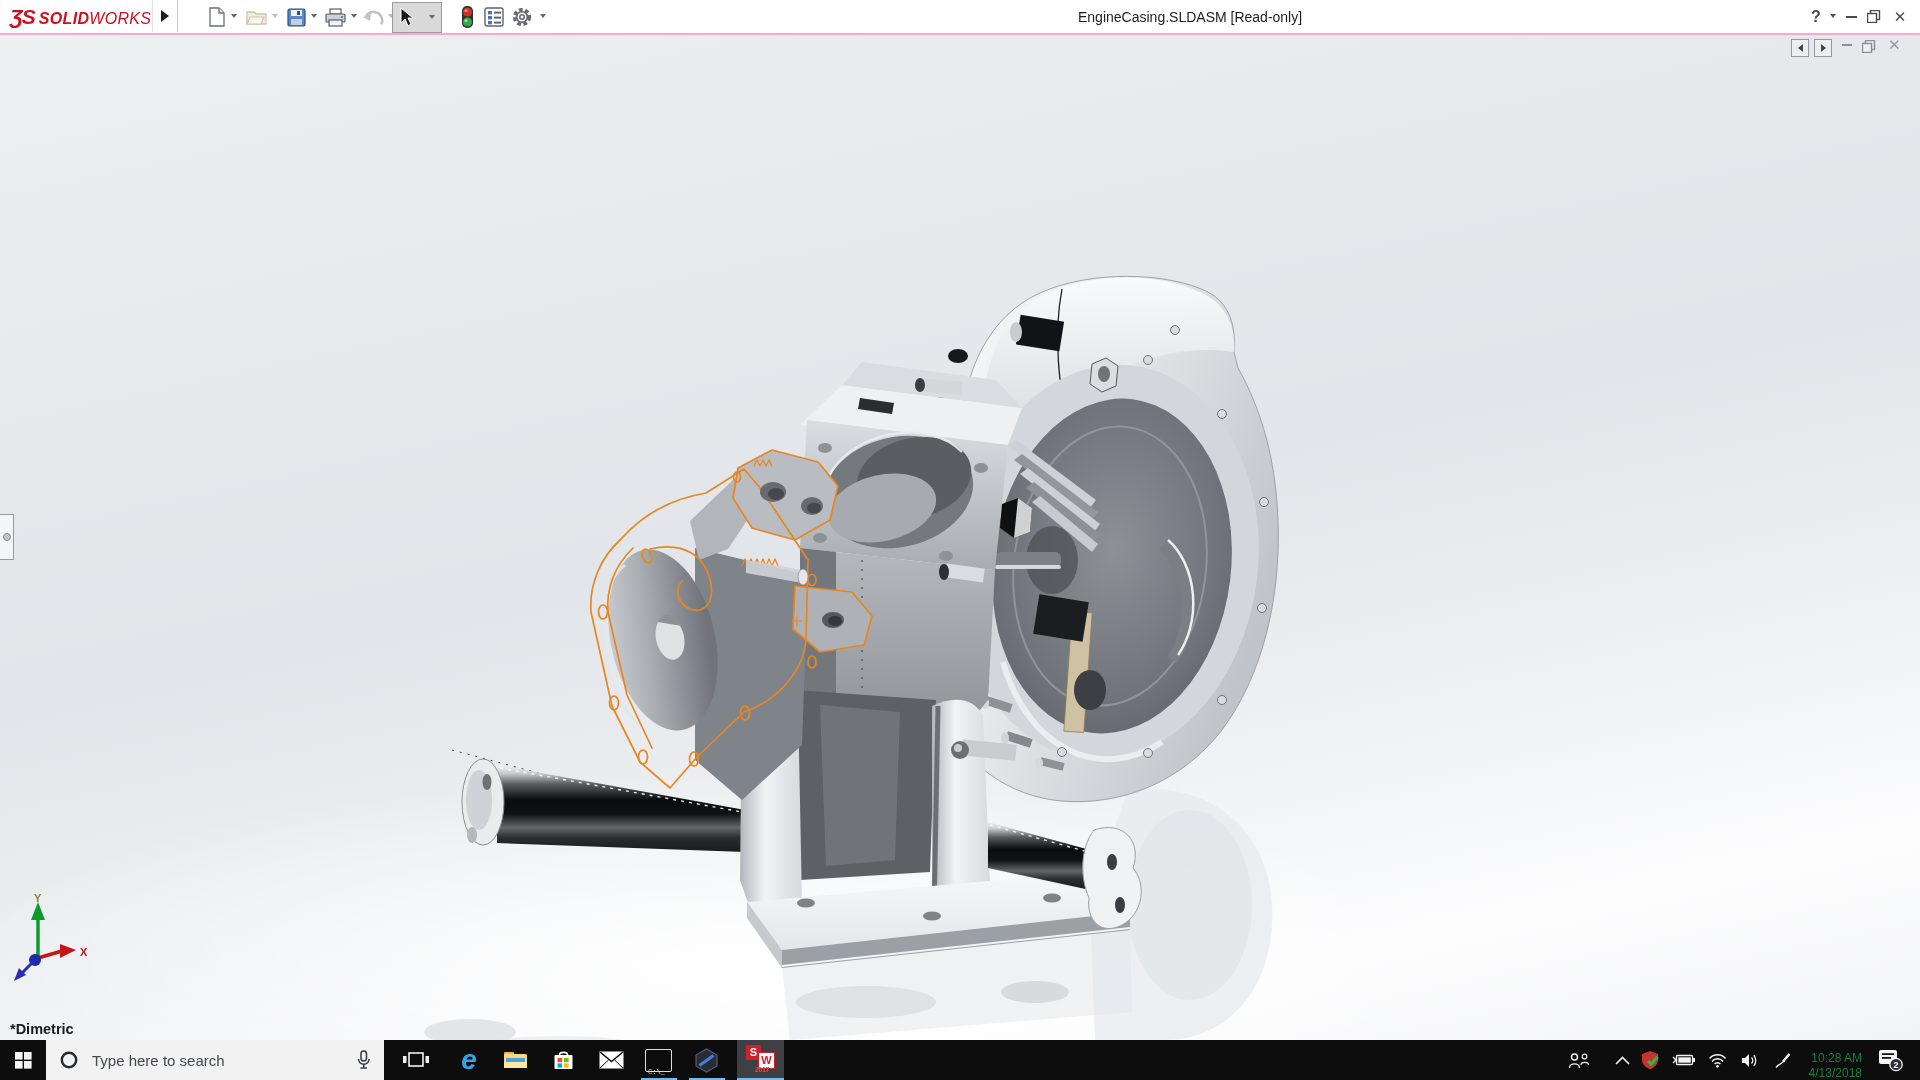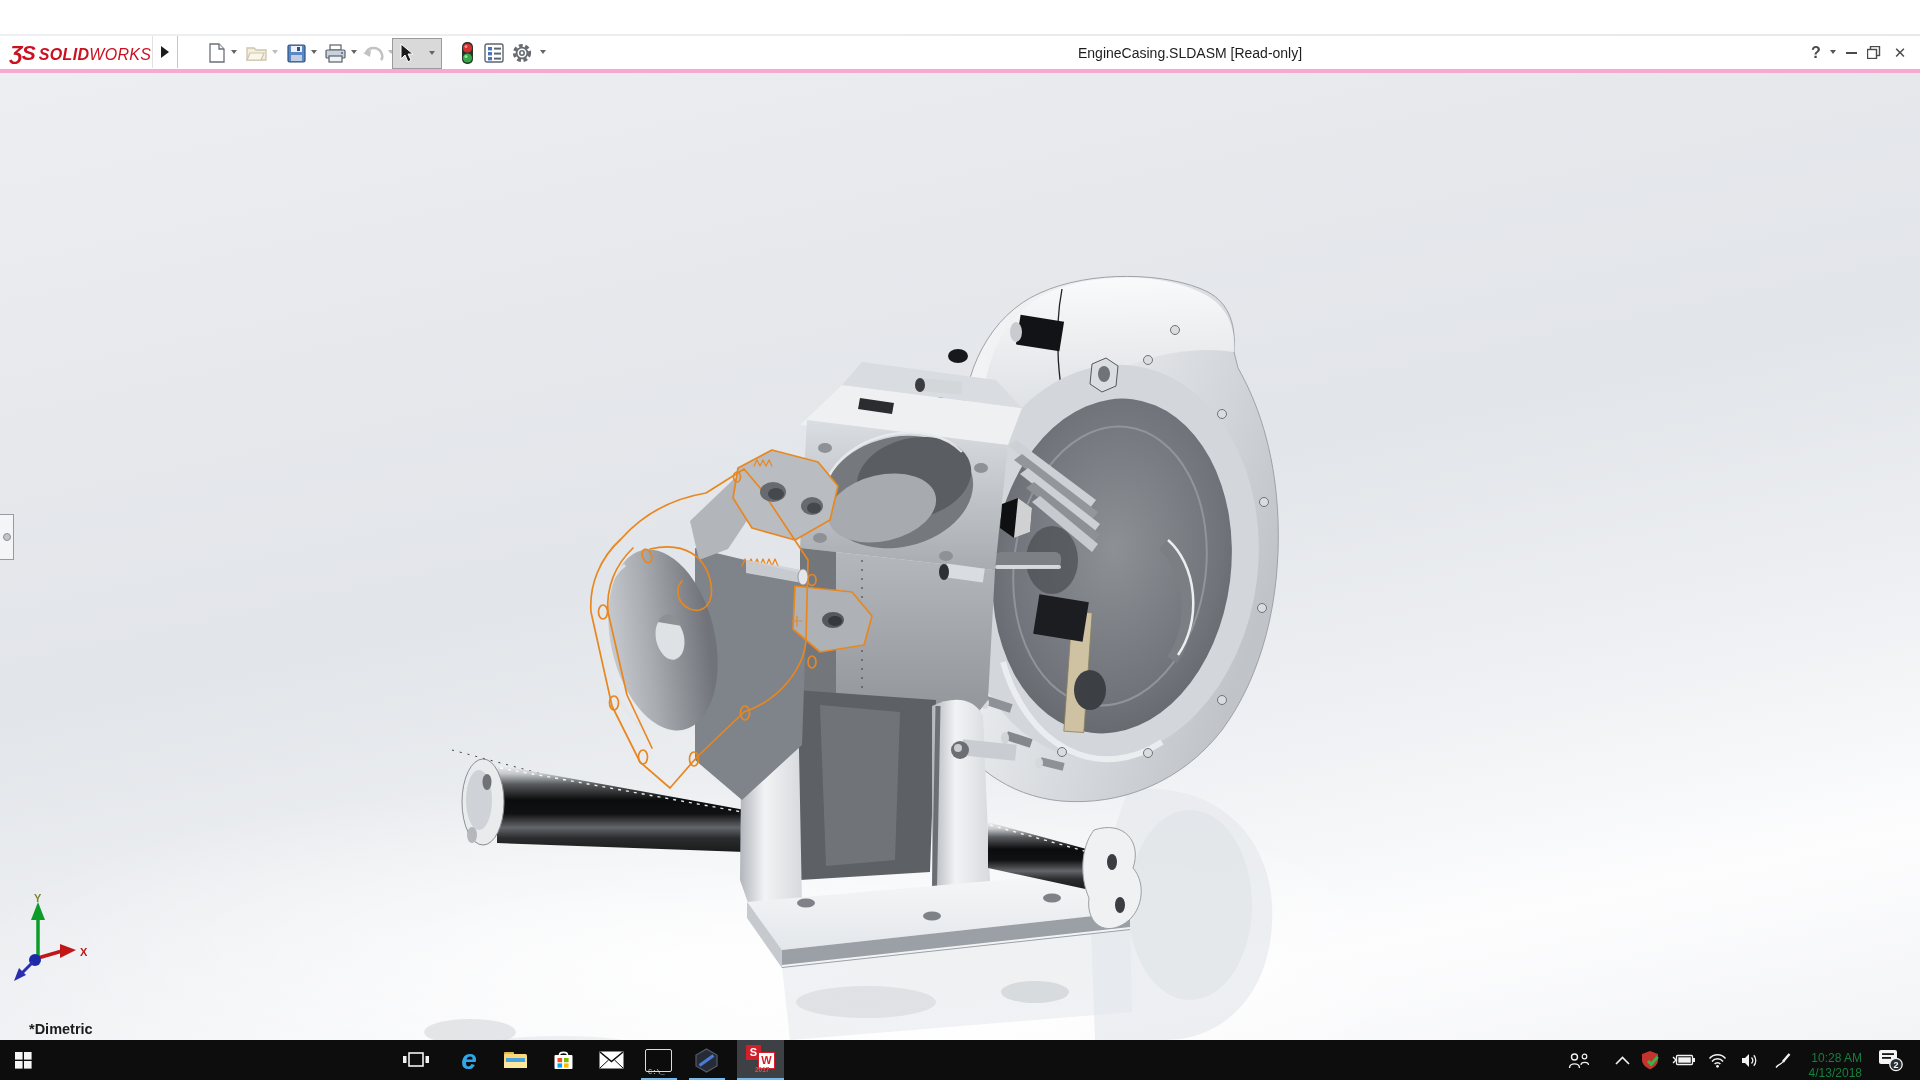--- a/index.html
+++ b/index.html
@@ -1,38 +1,38 @@
 <!DOCTYPE html>
 <html><head>
 <meta charset="utf-8">
 <style>
   html,body{margin:0;padding:0;width:1920px;height:1080px;overflow:hidden;
     font-family:"Liberation Sans", sans-serif; background:#fff;}
   .abs{position:absolute;}
   
   #titlebar{position:absolute;top:0;left:0;width:1920px;height:33px;background:#ffffff;
-    border-bottom:4px solid #f9a8d4;z-index:50;margin-top:36px;}
+    border-bottom:2px solid #f9a8d4;z-index:50;}
   .logo{position:absolute;left:10px;top:5px;font-style:italic;color:#cb1020;white-space:nowrap;}
   .logo .mark{font-size:21px;font-weight:700;letter-spacing:-1px;}
   .logo .solid{font-size:16px;font-weight:700;letter-spacing:.3px;margin-left:4px;}
   .logo .works{font-size:16px;font-weight:400;letter-spacing:.3px;color:#cb1020;}
   .flyout{position:absolute;left:152px;top:0;width:24px;height:32px;border-left:1px solid #e2e2e2;border-right:1px solid #c6c6c6;display:flex;align-items:center;justify-content:center;}
   .flyout .tri{width:0;height:0;border-left:8px solid #1c1c1c;border-top:6px solid transparent;border-bottom:6px solid transparent;}
   .tbtn{position:absolute;top:5px;width:24px;height:24px;display:flex;align-items:center;justify-content:center;}
   .caret{position:absolute;top:14px;width:0;height:0;border-left:3.5px solid transparent;border-right:3.5px solid transparent;border-top:4px solid #666;}
   .caret.dis{border-top-color:#bdbdbd;}
   .selectbox{position:absolute;left:392px;top:2px;width:48px;height:29px;background:#d9d9d9;border:1px solid #9b9b9b;}
   #wintitle{position:absolute;left:1078px;top:9px;font-size:14px;color:#1d1d1d;}
   .wc{position:absolute;top:0;height:33px;display:flex;align-items:center;justify-content:center;color:#4a4a4a;}
   
   .docbox{position:absolute;top:39px;width:16px;height:16px;border:1px solid #949aa4;display:flex;align-items:center;justify-content:center;background:rgba(255,255,255,.25);}
   
   #viewport{position:absolute;top:34px;left:0;width:1920px;height:1006px;
     background:linear-gradient(168deg,#edeff2 0%,#e6e8ec 30%,#e2e5e9 48%,#eef0f3 68%,#fdfdfe 85%,#f3f4f6 100%);}
-  #dimetric{position:absolute;left:29px;top:1021px;font-size:14.5px;font-weight:600;color:#1b1b1b;z-index:20;}
+  #dimetric{position:absolute;left:10px;top:1021px;font-size:14.5px;font-weight:600;color:#1b1b1b;z-index:20;}
   #lefttab{position:absolute;left:0;top:514px;width:13px;height:44px;background:#f3f5f7;border:1px solid #959ba3;border-left:none;z-index:20;}
   #lefttab .dot{position:absolute;left:3px;top:18px;width:6px;height:6px;border-radius:50%;background:#c2c6cb;border:1px solid #8a8f95;}
   
   #taskbar{position:absolute;left:0;top:1040px;width:1920px;height:40px;background:#0d0d0d;z-index:100;}
   .tb-cell{position:absolute;top:0;height:40px;display:flex;align-items:center;justify-content:center;}
   #searchbox{position:absolute;left:46px;top:0;width:338px;height:40px;background:#f2f2f2;display:flex;align-items:center;}
   #searchbox .ph{font-size:15px;color:#45494e;margin-left:14px;}
   .underline{position:absolute;top:38px;height:2px;background:#76b9ed;}
   .swtile{position:absolute;left:737px;top:0;width:47px;height:40px;background:#3d4045;}
   .clock{position:absolute;left:1800px;top:11px;width:62px;text-align:right;color:#15803d;font-size:12px;line-height:15px;}
@@ -433,20 +433,32 @@
 
 <div id="taskbar">
   <div class="tb-cell" style="left:0;width:46px">
     <svg width="17" height="17">
         <rect x="0" y="0" width="7.6" height="7.6" fill="#f5f5f5"></rect>
         <rect x="9" y="0" width="7.6" height="7.6" fill="#f5f5f5"></rect>
         <rect x="0" y="9" width="7.6" height="7.6" fill="#f5f5f5"></rect>
         <rect x="9" y="9" width="7.6" height="7.6" fill="#f5f5f5"></rect>
       </svg>
   </div>
+  <div id="searchbox">
+    <svg width="18" height="18" style="margin-left:14px">
+        <circle cx="9" cy="9" r="7.2" fill="none" stroke="#26292e" stroke-width="2.4"></circle>
+      </svg>
+    <span class="ph">Type here to search</span>
+    <svg width="15" height="20" style="position:absolute;left:310px;top:10px">
+        <rect x="5" y="1" width="5.5" height="10" rx="2.7" fill="none" stroke="#33373c" stroke-width="1.5"></rect>
+        <path d="M2.5,9 a5.3,5.3 0 0 0 10.6,0" fill="none" stroke="#33373c" stroke-width="1.5"></path>
+        <line x1="7.8" y1="15" x2="7.8" y2="17.5" stroke="#33373c" stroke-width="1.5"></line>
+        <line x1="4.5" y1="18" x2="11" y2="18" stroke="#33373c" stroke-width="1.5"></line>
+      </svg>
+  </div>
   <div class="tb-cell" style="left:394px;width:44px">
     <svg width="26" height="20">
         <rect x="6" y="3" width="14" height="13" fill="none" stroke="#f2f2f2" stroke-width="1.6"></rect>
         <rect x="0" y="6" width="3.5" height="7" fill="#f2f2f2"></rect>
         <rect x="22.5" y="6" width="3.5" height="7" fill="#f2f2f2"></rect>
       </svg>
   </div>
   <div class="tb-cell" style="left:446px;width:46px">
     <span style="font-size:28px;font-weight:700;font-style:italic;color:#30a5e8;line-height:26px">e</span>
   </div>

